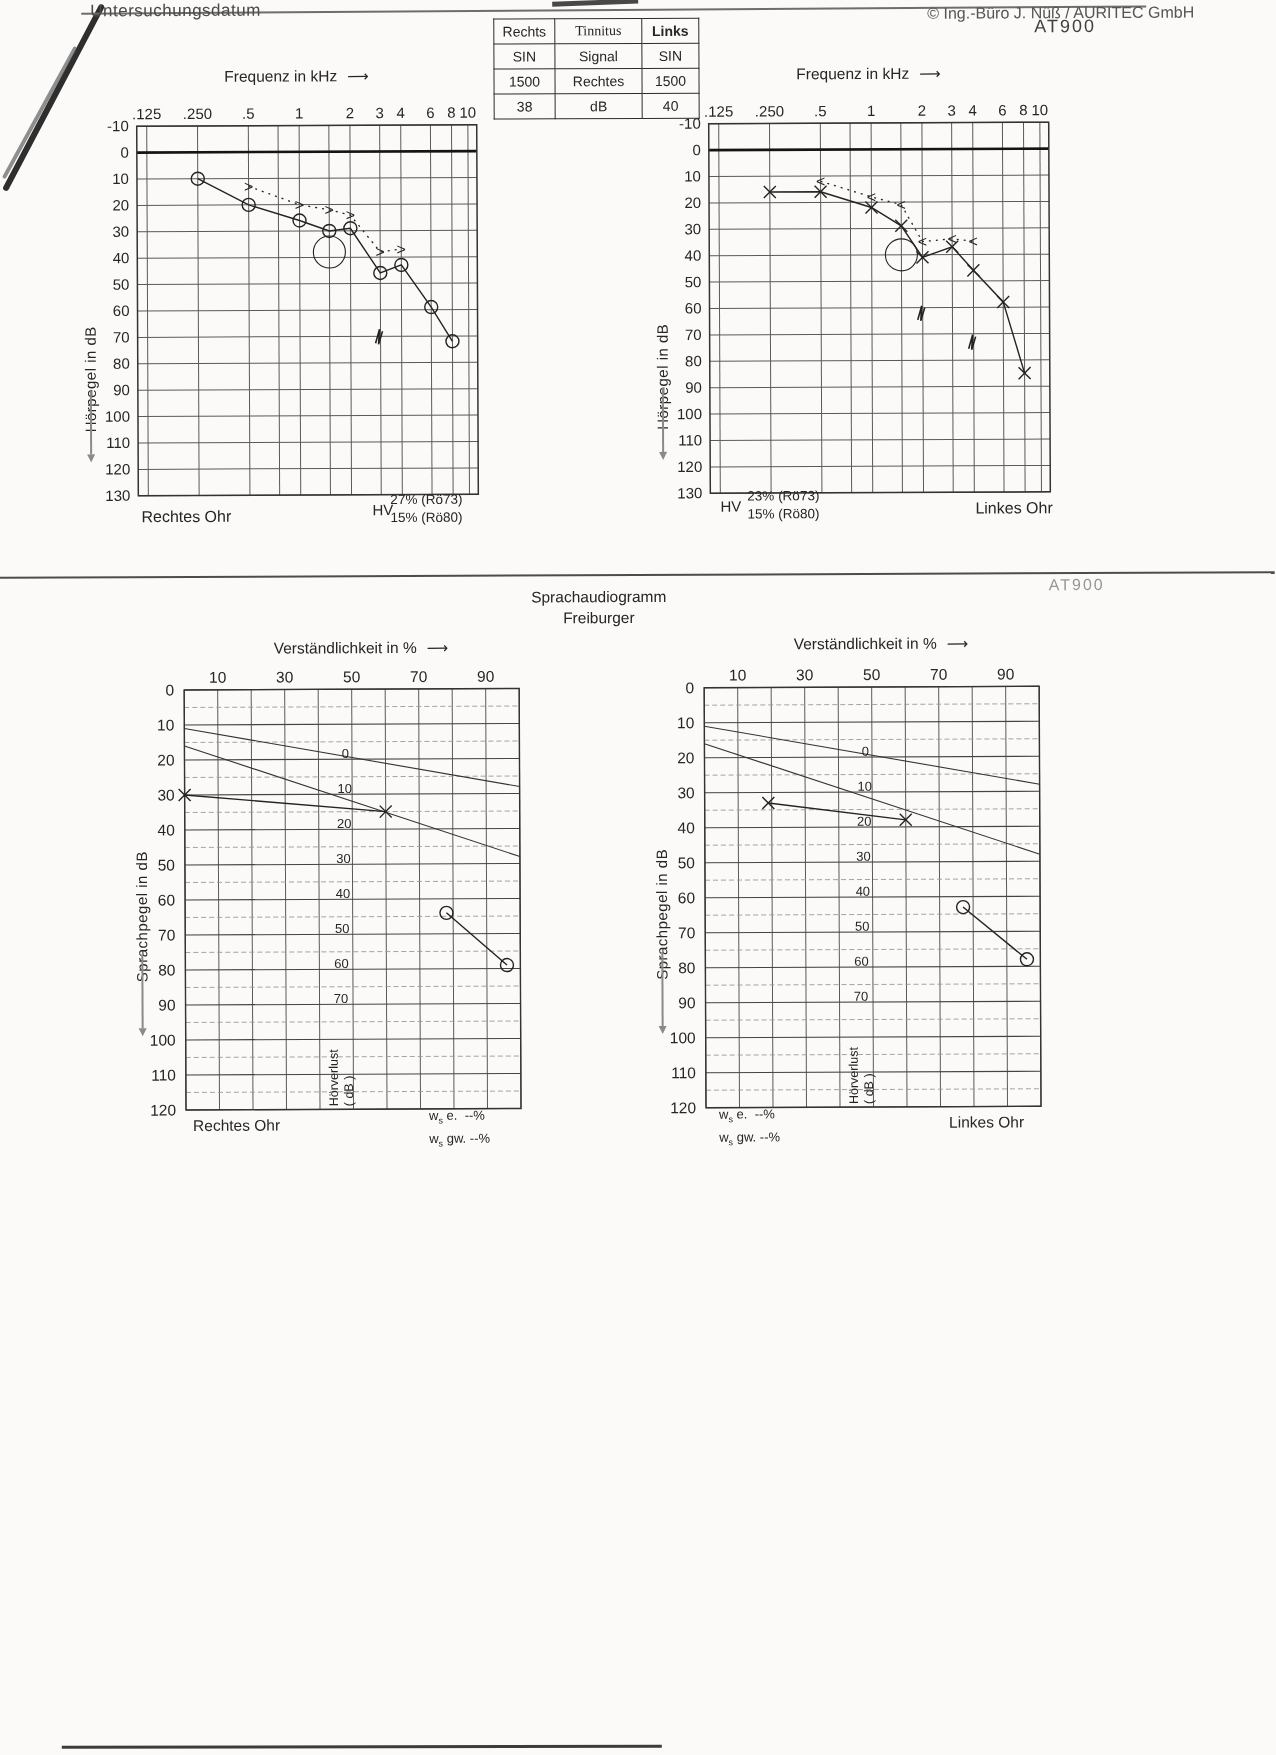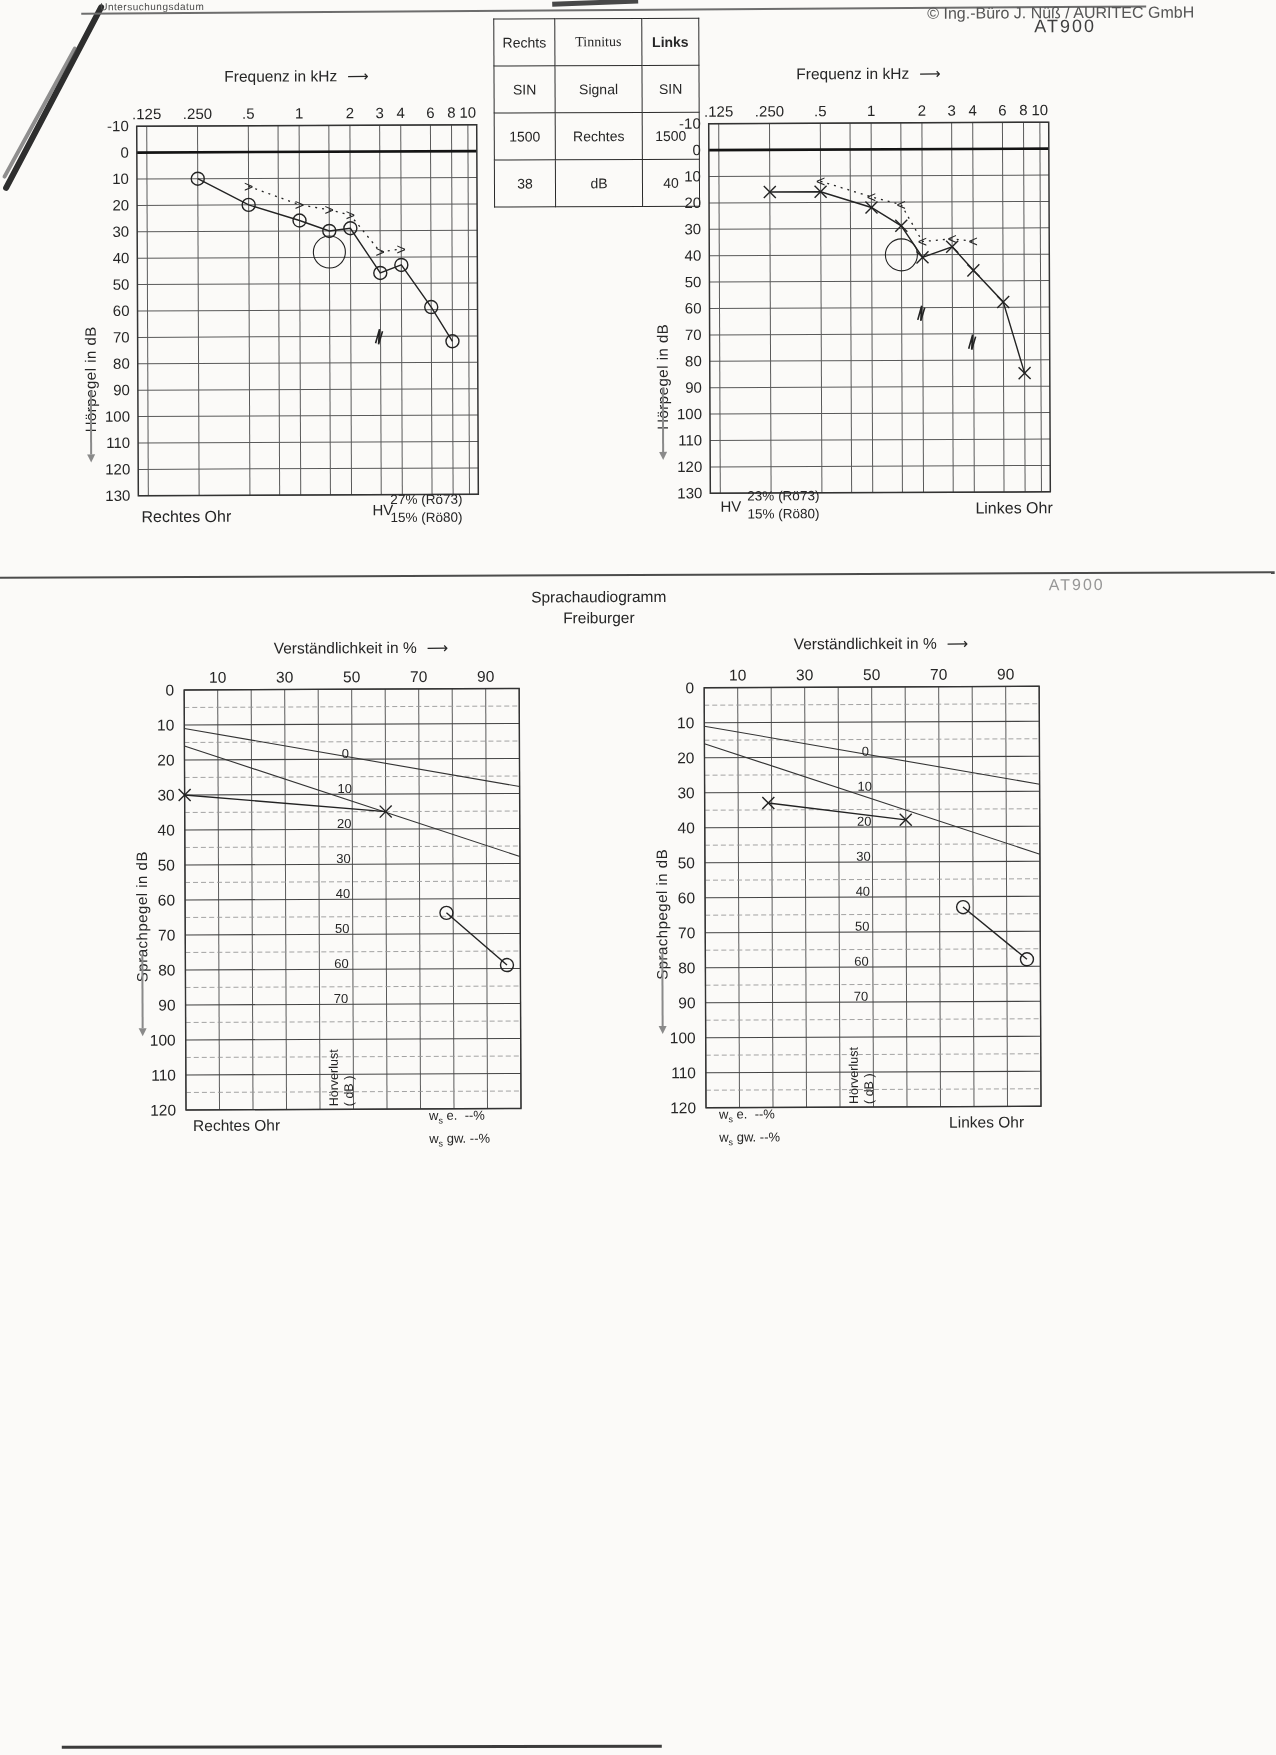--- a/index.html
+++ b/index.html
@@ -8,27 +8,27 @@
   #tilt{position:absolute;inset:0;transform:rotate(-0.25deg);}
   .abs{position:absolute;}
   .decor{position:absolute;}
   
   .diag1{width:210px;height:6px;background:#2e2e2e;left:-48px;top:92px;transform:rotate(-62deg);border-radius:3px;}
   .diag2{width:150px;height:4px;background:#555;opacity:.65;left:-32px;top:108px;transform:rotate(-61deg);border-radius:2px;}
   .topline{left:85px;top:9px;width:1065px;height:2px;background:#6d6d6d;transform:rotate(-0.15deg);}
   .topblob{left:556px;top:0;width:86px;height:5px;background:#1c1c1c;opacity:.8;transform:rotate(-2deg);}
   .divider{left:0;top:574px;width:1276px;height:2px;background:#4c4c4c;}
   .bottomline{left:58px;top:1744px;width:600px;height:3px;background:#3c3c3c;transform:rotate(0.15deg);}
-  .header-left{left:104px;top:-1px;font-size:10px;color:#4a4a4a;letter-spacing:.5px;}
+  .header-left{left:94px;top:-1px;font-size:17px;color:#4a4a4a;letter-spacing:.5px;}
   .copyright{left:931px;top:6px;font-size:16px;color:#555;}
   .at900{left:1038px;top:18px;font-size:18px;color:#3f3f3f;letter-spacing:2px;}
   .at900-2{left:1050px;top:578px;font-size:16px;color:#979797;letter-spacing:2px;}
   
   .ttable{left:497px;top:18px;border-collapse:collapse;}
-  .ttable td{border:1px solid #2b2b2b;font-size:14px;text-align:center;height:22px;padding:12px 6px;}
+  .ttable td{border:1px solid #2b2b2b;font-size:14px;text-align:center;height:22px;padding:1px 6px;}
   .ttable td.c0{min-width:48px;}
   .ttable td.c1{min-width:74px;font-family:Liberation Serif, serif;}
   .ttable td.c2{min-width:44px;font-weight:bold;}
   
   .axis-title{font-size:15.5px;text-align:center;}
   .arrow-glyph{font-size:15px;margin-left:10px;}
   .vlabel{writing-mode:vertical-rl;transform:rotate(180deg);font-size:15px;letter-spacing:.5px;}
   .darrow{width:12px;}
   .darrow .shaft{margin:0 auto;width:1.5px;background:#8a8a8a;}
   .darrow .head{margin:0 auto;width:0;height:0;border-left:4.5px solid transparent;border-right:4.5px solid transparent;border-top:8px solid #8a8a8a;}

